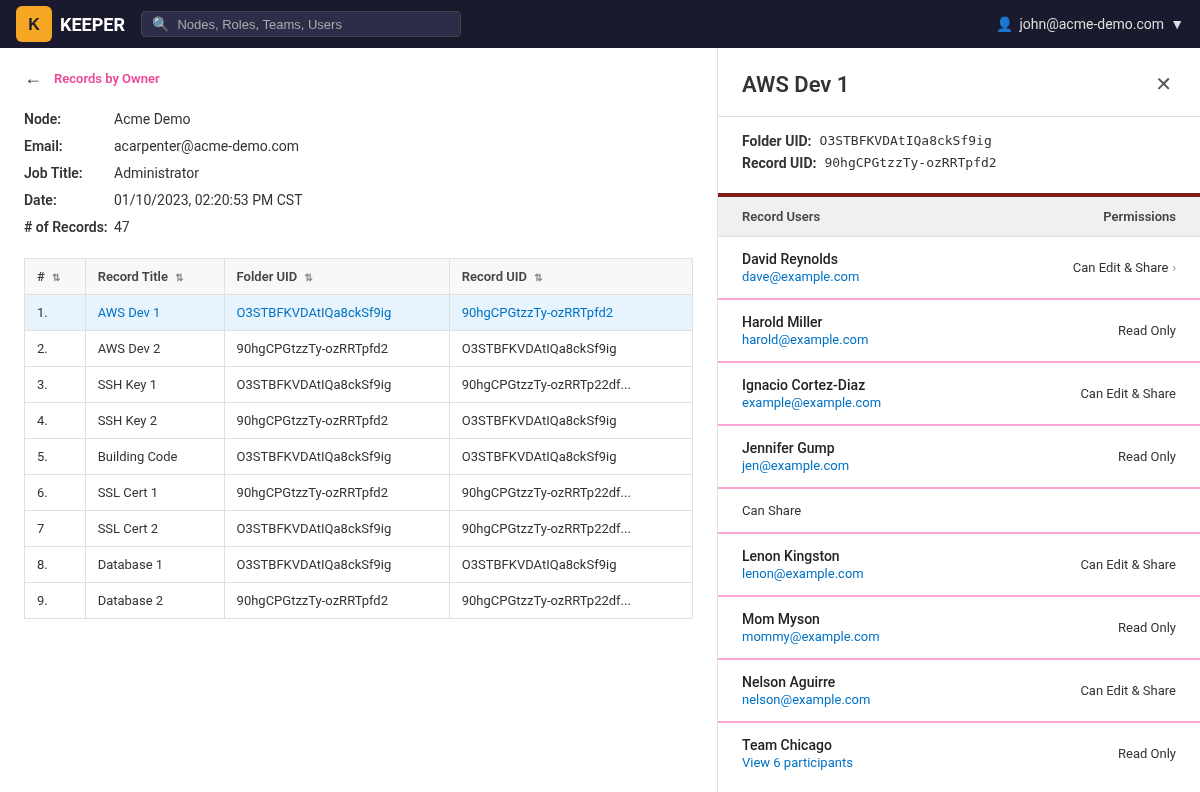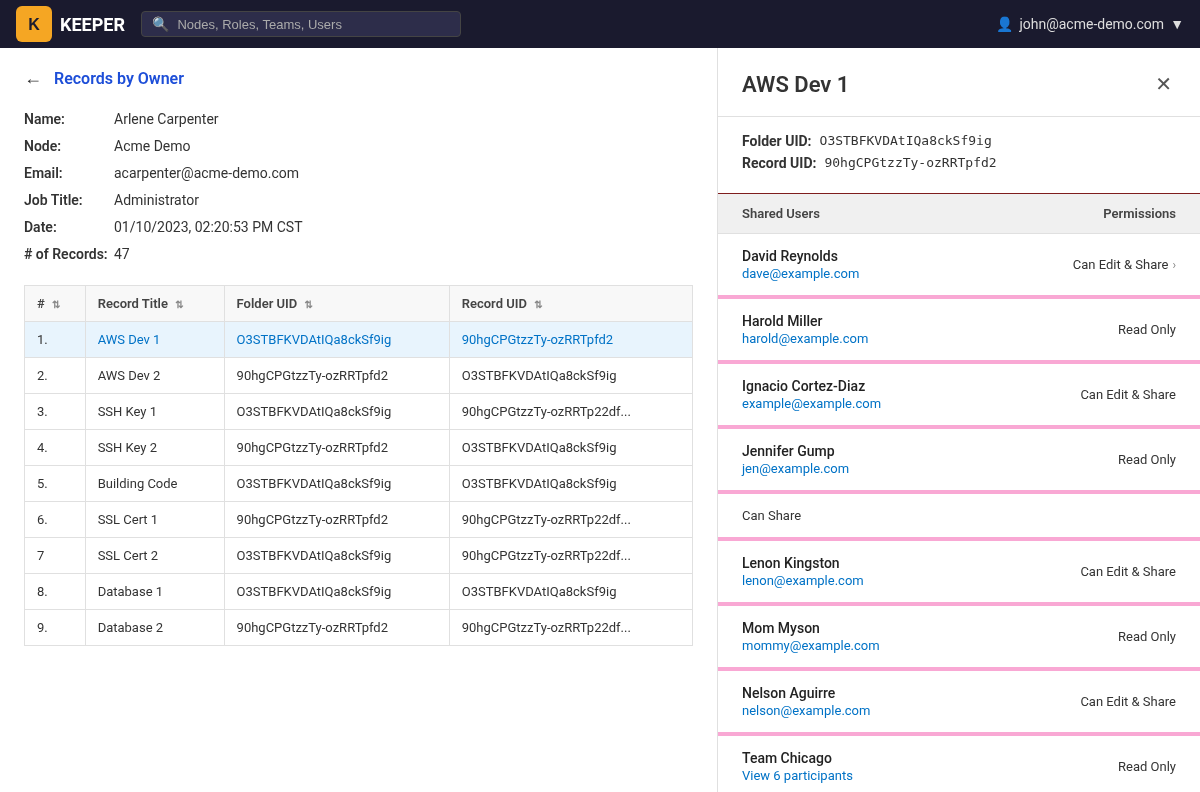--- a/index.html
+++ b/index.html
@@ -84,23 +84,23 @@
     }
     .back-btn {
       cursor: pointer;
       color: #333;
       font-size: 18px;
       background: none;
       border: none;
       padding: 0;
     }
     .page-title {
-      font-size: 16px;
+      font-size: 13px;
       font-weight: 600;
-      color: #1d4ed8;
+      color: #ec4899;
     }
 
     .meta-section { margin-bottom: 20px; }
     .meta-row {
       display: flex;
       align-items: center;
       margin-bottom: 6px;
       font-size: 14px;
       line-height: 1.5;
     }
@@ -163,21 +163,21 @@
       background: none;
       border: none;
       cursor: pointer;
       font-size: 20px;
       color: #555;
       padding: 4px;
     }
 
     .detail-meta {
       padding: 16px 24px;
-      border-bottom: 1px solid #7f1d1d;
+      border-bottom: 4px solid #7f1d1d;
     }
     .detail-meta-row {
       display: flex;
       gap: 8px;
       margin-bottom: 6px;
       font-size: 14px;
     }
     .detail-meta-label { font-weight: 700; color: #333; }
     .detail-meta-value { color: #333; font-family: monospace; font-size: 13px; }
 
@@ -192,21 +192,21 @@
       font-weight: 600;
       font-size: 13px;
       color: #444;
     }
 
     .shared-user-row {
       display: flex;
       align-items: center;
       justify-content: space-between;
       padding: 14px 24px;
-      border-bottom: 4px solid #f9a8d4;
+      border-bottom: 2px solid #f9a8d4;
     }
     .shared-user-row:last-child { border-bottom: none; }
     .user-info { display: flex; flex-direction: column; gap: 2px; }
     .user-name { font-weight: 500; color: #222; font-size: 14px; }
     .user-email { color: #0072c6; font-size: 13px; cursor: pointer; }
     .permission-badge {
       font-size: 13px;
       color: #333;
       display: flex;
       align-items: center;
@@ -243,24 +243,20 @@
 <div class="main-container">
 
   <div class="left-panel">
 
     <div class="page-header">
       <button class="back-btn">←</button>
       <h1 class="page-title">Records by Owner</h1>
     </div>
 
     <div class="meta-section">
-      <div class="meta-row">
-        <span class="meta-label">Name:</span>
-        <span class="meta-value">Arlene Carpenter</span>
-      </div>
       <div class="meta-row">
         <span class="meta-label">Node:</span>
         <span class="meta-value">Acme Demo</span>
       </div>
       <div class="meta-row">
         <span class="meta-label">Email:</span>
         <span class="meta-value">acarpenter@acme-demo.com</span>
       </div>
       <div class="meta-row">
         <span class="meta-label">Job Title:</span>
@@ -358,21 +354,21 @@
         <span class="detail-meta-value">O3STBFKVDAtIQa8ckSf9ig</span>
       </div>
       <div class="detail-meta-row">
         <span class="detail-meta-label">Record UID:</span>
         <span class="detail-meta-value">90hgCPGtzzTy-ozRRTpfd2</span>
       </div>
     </div>
 
     <div class="shared-users-section">
       <div class="shared-header">
-        <span>Shared Users</span>
+        <span>Record Users</span>
         <span>Permissions</span>
       </div>
       <div id="shared-users-list">
       <div class="shared-user-row">
     <div class="user-info">
       <span class="user-name">David Reynolds</span>
       <span class="user-email">dave@example.com</span>
     </div>
     <div class="permission-badge">
       <span>Can Edit &amp; Share</span>

